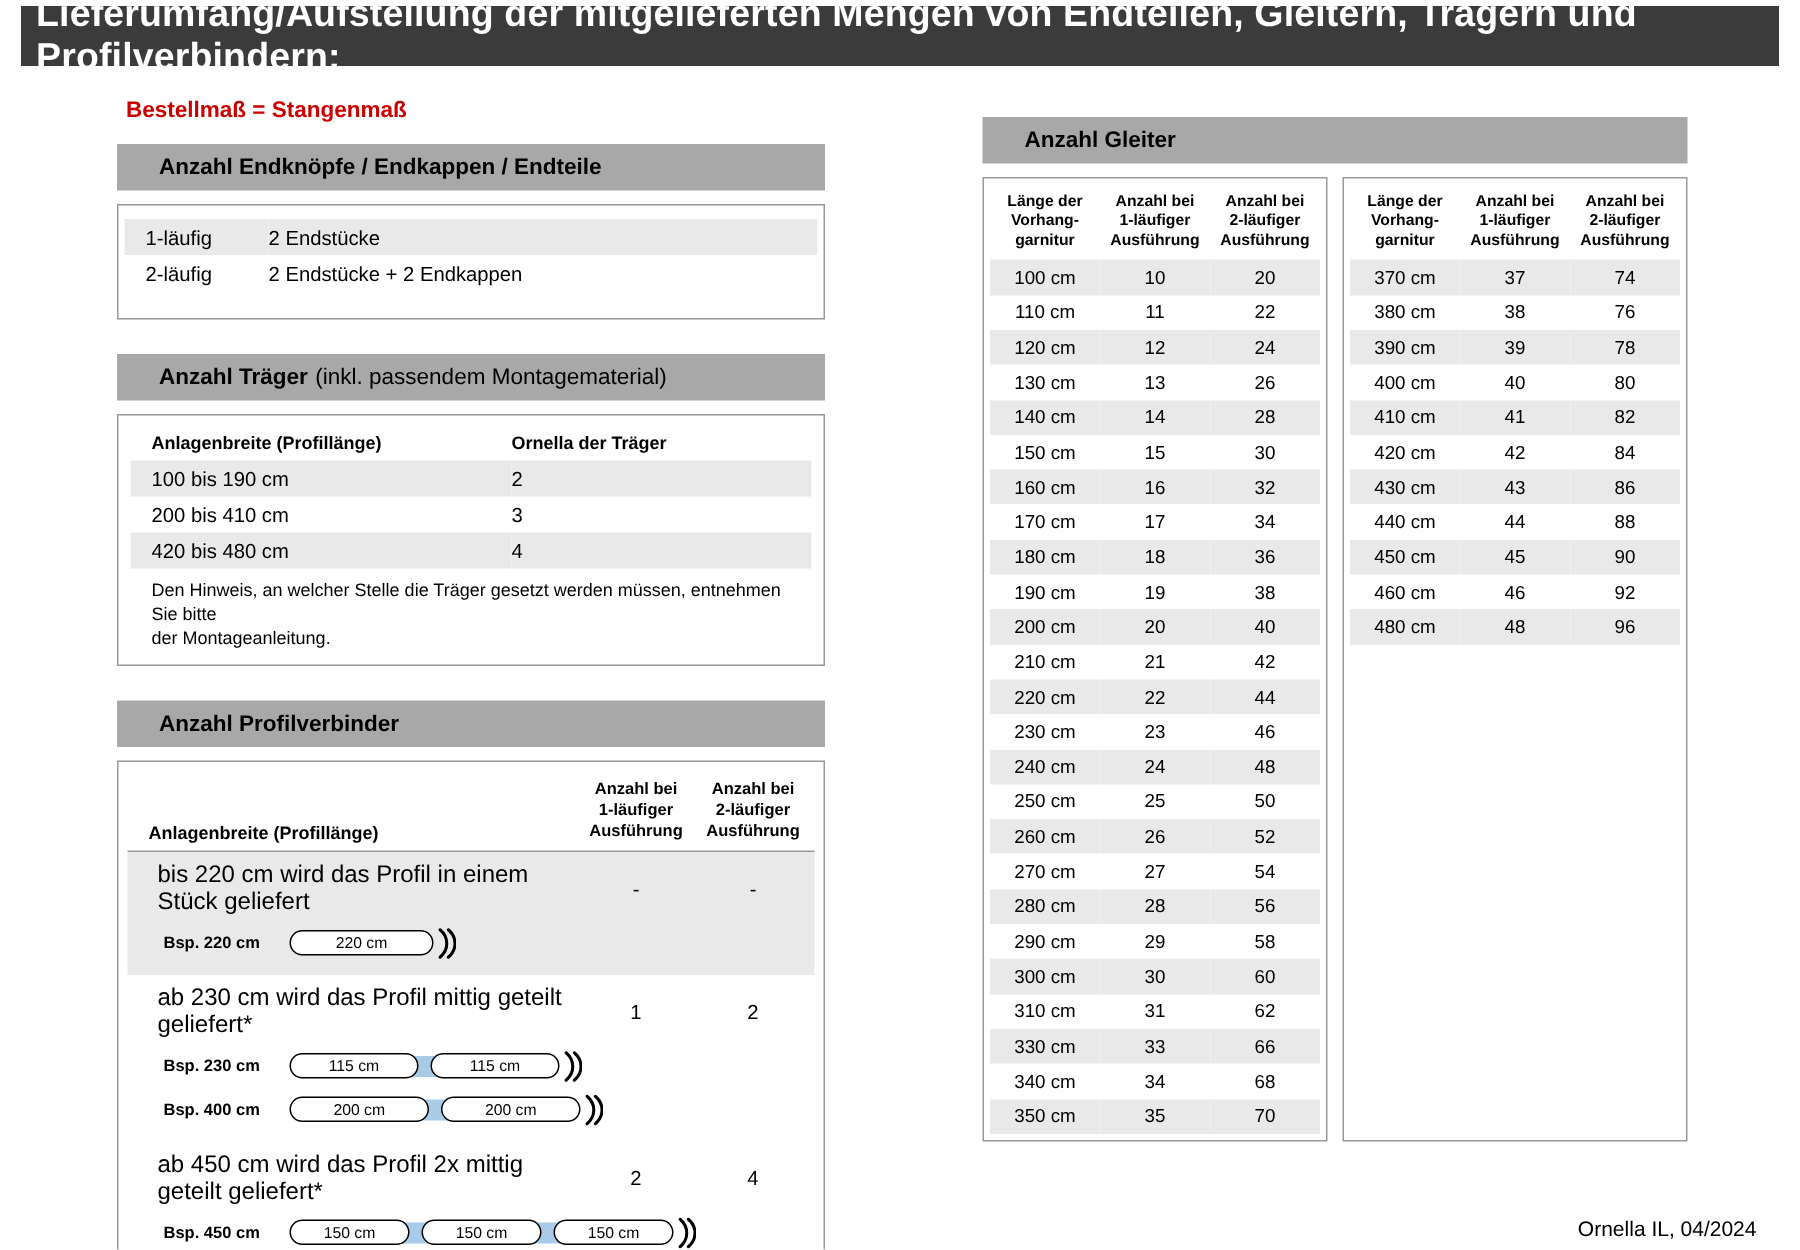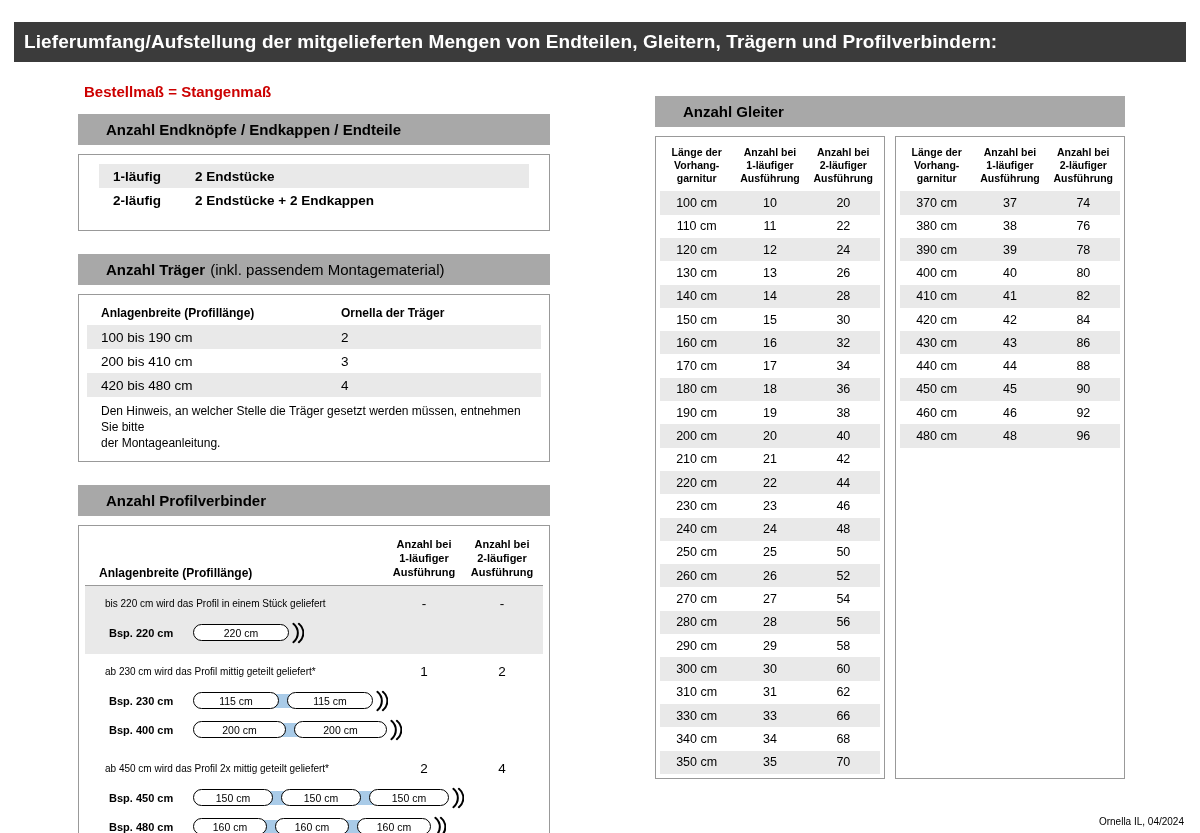--- a/index.html
+++ b/index.html
@@ -4,24 +4,24 @@
 <style>
   * { margin:0; padding:0; box-sizing:border-box; }
   html,body { width:1200px; height:833px; }
   body {
     font-family:"Liberation Sans","DejaVu Sans",sans-serif;
     background:#fff; color:#000;
   }
   .page { position:relative; width:1200px; height:833px; overflow:hidden; background:#fff; }
 
   .topbar {
-    margin:22px 14px 0 14px; height:40px;
+    margin:4px 14px 0 14px; height:40px;
     background:var(--topbar,#3b3b3b); color:#fff;
     display:flex; align-items:center; padding:0 10px;
-    font-weight:bold; font-size:19px; letter-spacing:.1px;
+    font-weight:bold; font-size:25px; letter-spacing:.1px;
   }
 
   .main { display:flex; padding-left:78px; }
   .col-left { width:472px; }
   .col-right { width:470px; margin-left:105px; padding-top:34px; }
 
   .order-note { color:var(--accent_red,#c00); font-weight:bold; font-size:15px; margin:21px 0 0 6px; }
 
   .section-bar {
     background:var(--section_bar,#a8a8a8); height:31px;
@@ -30,60 +30,60 @@
   }
   .section-bar .rest { font-weight:normal; margin-left:5px; }
   .mt14 { margin-top:14px; } .mt23 { margin-top:23px; }
 
   .box { border:1px solid var(--border,#999); margin-top:9px; background:#fff; }
 
   table { border-collapse:collapse; width:100%; }
   td { height:24px; font-size:13.5px; }
   .zebra tr:nth-child(odd) { background:var(--zebra,#e9e9e9); }
 
-  .endteile-box { padding:9px 20px 18px;font-weight:bold; }
+  .endteile-box { padding:9px 4px 18px; }
   .endteile td:first-child { width:96px; padding-left:14px; }
 
   .traeger-box { padding:8px 8px 6px; }
   .t-head { display:flex; font-weight:bold; font-size:12px; padding:3px 0 5px 14px; }
   .t-head .c1 { width:240px; }
   .traeger td:first-child { width:254px; padding-left:14px; }
   .t-note { font-size:12px; line-height:1.32; padding:7px 10px 4px 14px; }
 
   .prewrap { white-space:pre-line; }
 
   .pv-box { padding:6px 6px 4px; }
   .pv-head { display:flex; align-items:stretch; border-bottom:1px solid var(--border,#999); padding:6px 2px 5px 0; }
   .pv-head .lbl { flex:1; display:flex; align-items:flex-end; padding-left:14px; font-weight:bold; font-size:12px; }
   .pv-head .colh { width:78px; text-align:center; font-weight:bold; font-size:11px; line-height:1.25; }
 
   .pv-section { padding:7px 2px 10px 0; }
   .pv-section.shade { background:var(--zebra,#e9e9e9); }
   .pv-text-row { display:flex; align-items:center; min-height:22px; }
-  .pv-text-row .t { flex:1; padding-left:20px; font-size:10px; }
+  .pv-text-row .t { flex:1; padding-left:20px; font-size:16px; }
   .pv-text-row .c { width:78px; text-align:center; font-size:13.5px; }
 
   .bsp-row { display:flex; align-items:center; margin-top:7px; padding-left:24px; }
   .bsp-label { width:84px; font-weight:bold; font-size:11px; }
   .rod-assembly { display:flex; align-items:center; }
   .rod {
     height:17px; background:#fff; border:1.6px solid #000; border-radius:9px;
     display:flex; align-items:center; justify-content:center;
     font-size:10.5px; position:relative; z-index:1;
   }
   .connector { width:24px; height:14px; background:var(--highlight_blue,#a9cbe8); margin:0 -8px; z-index:0; }
   .end-glyph { margin-left:2px; display:block; }
 
   .gleiter-tables { display:flex; gap:10px; margin-top:9px; }
   .gtable { flex:1; border:1px solid var(--border,#999); padding:4px; background:#fff; }
   .g-head { display:flex; padding:5px 0 6px; }
   .g-head .gh { width:33.33%; text-align:center; font-weight:bold; font-size:10.5px; line-height:1.25; }
   .gleiter td { height:23.3px; font-size:12.5px; text-align:center; width:33.33%; }
 
-  .doc-footer { position:absolute; right:16px; bottom:6px; font-size:10px;margin-top:44px; }
+  .doc-footer { position:absolute; right:29px; bottom:6px; font-size:14px;margin-top:44px; }
 </style>
 </head>
 <body>
 
 <div class="page">
 
   <div class="topbar">
     <span>Lieferumfang/Aufstellung der mitgelieferten Mengen von Endteilen, Gleitern, Trägern und Profilverbindern:</span>
   </div>
 

